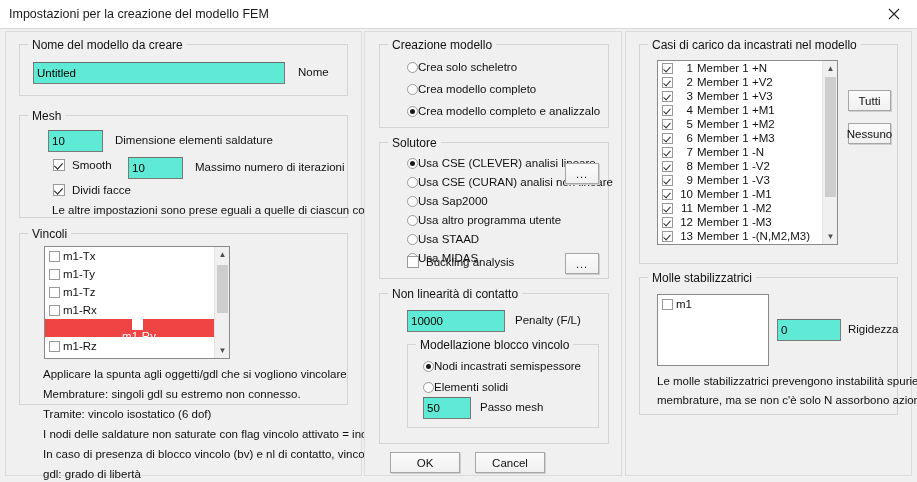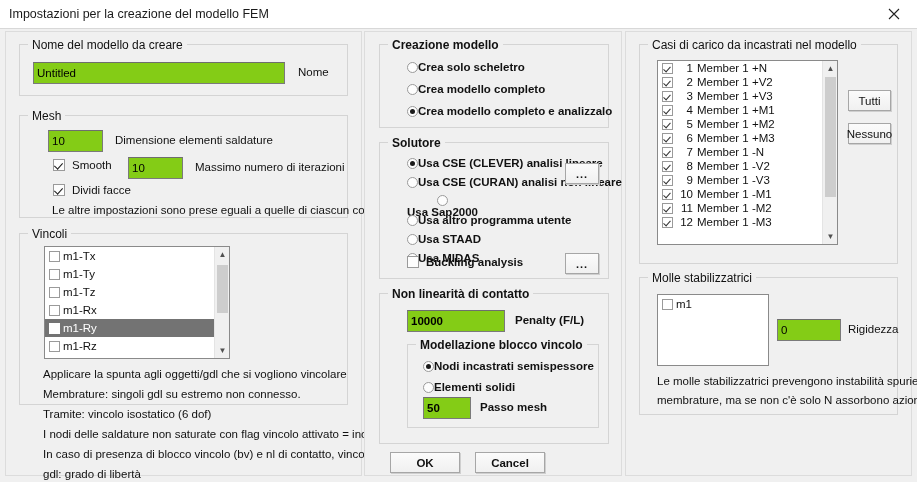--- a/index.html
+++ b/index.html
@@ -36,38 +36,38 @@
     background:#f0f0f0;
   }
 
   
   .panel {
     position:absolute;
     background:#f0f0f0;
     border:1px solid #dcdcdc;
   }
   .panel.col1 { left:5px;   top:2px;  width:357px; height:445px; }
-  .panel.col2 { left:364px; top:2px;  width:258px; height:445px;font-weight:bold; }
+  .panel.col2 { left:364px; top:2px;  width:258px; height:445px; }
   .panel.col3 { left:625px; top:2px;  width:287px; height:445px; }
 
   
   .group {
     position:absolute;
     border:1px solid #d4d4d4;
   }
   .group > .legend {
     position:absolute; top:-7px; left:8px;
     background:#f0f0f0; padding:0 4px;
     font-size:12px; color:#111; white-space:nowrap;
   }
 
   
   .tbox {
     position:absolute;
-    background:#84cc16;
+    background:#5eead4;
     border:1px solid #7a7a7a;
     border-top-color:#6e6e6e;
     font-family:"Liberation Sans", sans-serif;
     font-size:11.5px;
     color:#000;
     padding:10px 3px;
     display:flex; align-items:center;
     overflow:hidden; white-space:nowrap;
   }
 
@@ -125,21 +125,21 @@
   }
   .listrow .bx {
     width:11px; height:11px; border:1px solid #9a9a9a; background:#fff;
     display:inline-block; position:relative; flex:0 0 auto; margin-right:3px;
   }
   .listrow.checked .bx::after {
     content:""; position:absolute; left:2px; top:1px;
     width:3px; height:6px; border:solid #333;
     border-width:0 1.5px 1.5px 0; transform:rotate(42deg);
   }
-  .listrow.sel { background:#737373; color:#ffffff; }
+  .listrow.sel { background:#ef4444; color:#ffffff;flex-direction:column; }
   .listrow.sel .bx { background:#ffffff; border-color:#ffffff; }
   .lc-idx { display:inline-block; text-align:right; margin-right:4px; }
 
   
   .vscroll {
     position:absolute; top:0; right:0; width:15px; height:100%;
     background:#f0f0f0; border-left:1px solid #e4e4e4;
   }
   .vscroll .arrow {
     position:absolute; left:0; width:15px; height:15px;
@@ -269,21 +269,21 @@
       <span class="legend">Solutore</span>
       <div id="solver-radios">
           <div class="radio on" style="left: 27px; top: 14px;">
             <span class="dot"></span>
             <span class="rtxt">Usa CSE (CLEVER) analisi lineare</span>
           </div>
           <div class="radio" style="left: 27px; top: 33px;">
             <span class="dot"></span>
             <span class="rtxt">Usa CSE (CURAN) analisi non lineare</span>
           </div>
-          <div class="radio" style="left: 27px; top: 52px; flex-direction: column;">
+          <div class="radio" style="left: 27px; top: 52px;">
             <span class="dot"></span>
             <span class="rtxt">Usa Sap2000</span>
           </div>
           <div class="radio" style="left: 27px; top: 71px;">
             <span class="dot"></span>
             <span class="rtxt">Usa altro programma utente</span>
           </div>
           <div class="radio" style="left: 27px; top: 90px;">
             <span class="dot"></span>
             <span class="rtxt">Usa STAAD</span>
@@ -390,20 +390,25 @@
             <div class="listrow checked" style="height: 14px;">
               <span class="bx"></span>
               <span class="lc-idx" style="width: 17px;">11</span>
               <span>Member 1 -M2</span>
             </div>
             <div class="listrow checked" style="height: 14px;">
               <span class="bx"></span>
               <span class="lc-idx" style="width: 17px;">12</span>
               <span>Member 1 -M3</span>
             </div>
+            <div class="listrow checked" style="height: 14px;">
+              <span class="bx"></span>
+              <span class="lc-idx" style="width: 17px;">13</span>
+              <span>Member 1 -(N,M2,M3)</span>
+            </div>
           </div>
         <div class="vscroll">
           <div class="arrow up">▲</div>
           <div class="thumb" style="top:16px; height:120px;"></div>
           <div class="arrow down">▼</div>
         </div>
       </div>
 
       <div class="btn" style="left:208px; top:45px; width:43px; height:21px;">Tutti</div>
       <div class="btn" style="left:208px; top:78px; width:43px; height:21px;">Nessuno</div>

